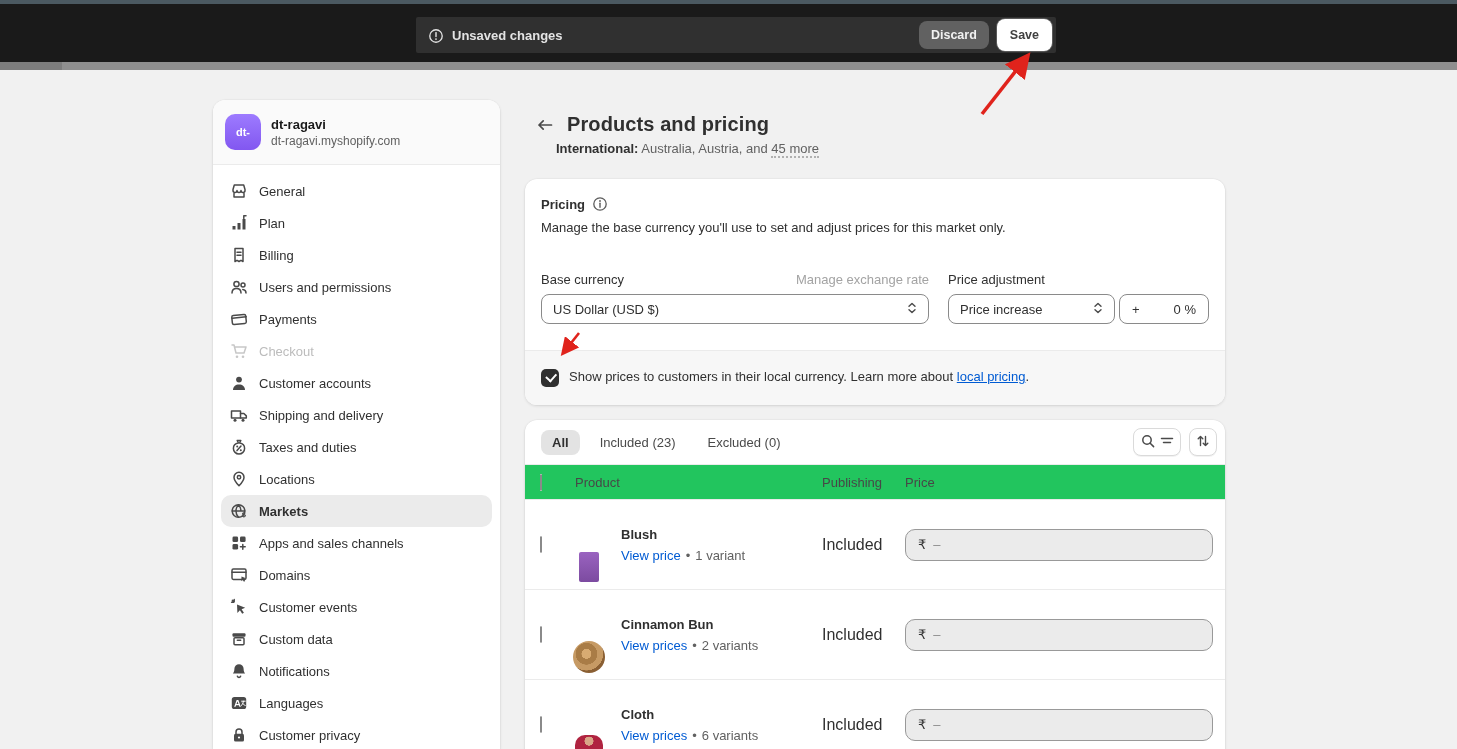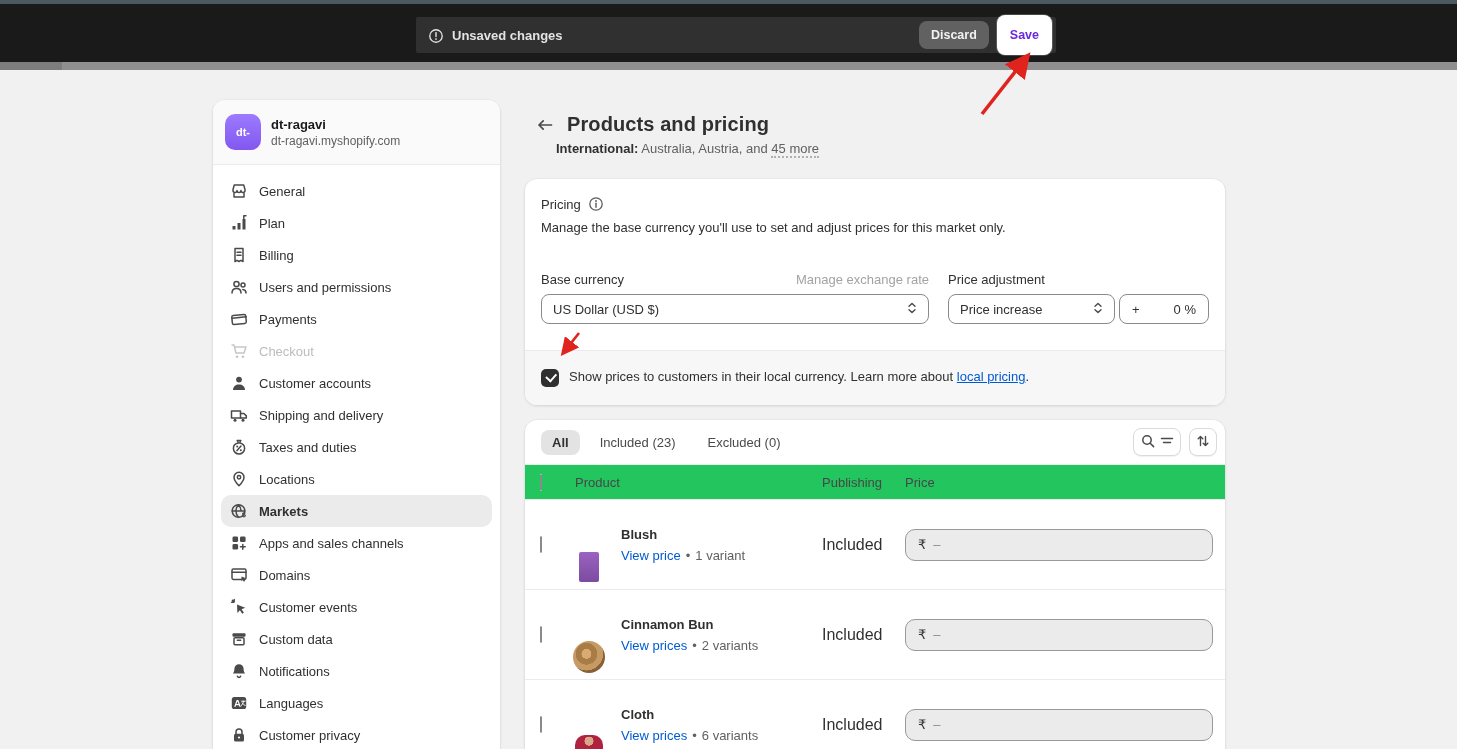--- a/index.html
+++ b/index.html
@@ -20,21 +20,21 @@
     display:flex; align-items:center; padding:0 4px 0 12px;
   }
   .save-bar .status-label { color:#e3e3e3; margin-left:8px; font-weight:600; font-size:13px; }
   .save-bar .spacer { flex:1; }
   .btn-discard {
     height:28px; padding:0 12px; background:#616161; color:#f1f1f1;
     border:none; border-radius:8px; font-weight:600; font-size:12.5px;
     font-family:inherit; cursor:pointer;
   }
   .btn-save {
-    height:40px; padding:0 13px; background:#ffffff; color:#6d28d9;
+    height:32px; padding:0 13px; background:#ffffff; color:#404040;
     border:none; border-radius:8px; font-weight:600; font-size:12.5px;
     font-family:inherit; cursor:pointer; margin-left:8px;
     box-shadow:0 0 0 1px rgba(255,255,255,.2);
   }
   .gray-strip { position:absolute; top:62px; left:0; right:0; height:8px; background:#8f8f8f; }
   .gray-strip::before { content:""; position:absolute; left:0; top:0; width:62px; height:8px; background:#7d7d7d; }
 
   
   .sidebar {
     position:absolute; left:213px; top:100px; width:287px; height:649px;
@@ -78,21 +78,21 @@
   .subtitle .mkt { font-weight:700; color:#303030; }
   .more-link { color:#616161; border-bottom:2px dotted #b0b0b0; cursor:pointer; }
 
   .card {
     background:#fff; border-radius:12px;
     box-shadow:0 1px 3px rgba(26,26,26,.12), 0 0 0 .5px rgba(0,0,0,.04);
   }
   .pricing-card { margin-top:23px; }
   .card-body { padding:16px 16px 26px; }
   .card-title-row { display:flex; align-items:center; gap:7px; height:18px; }
-  .card-title { font-size:13px; font-weight:400; color:#303030; }
+  .card-title { font-size:13px; font-weight:700; color:#303030; }
   .info-icon { width:16px; height:16px; display:flex; cursor:pointer; }
   .card-desc { margin-top:7px; font-size:13px; color:#303030; line-height:16px; }
   .controls { display:flex; margin-top:36px; }
   .ctrl-left { width:389px; }
   .ctrl-right { margin-left:19px; flex:1; }
   .lbl-row { display:flex; justify-content:space-between; align-items:baseline; height:16px; font-size:13px; }
   .ctl-label { color:#303030; font-weight:500; }
   .disabled-link { color:#a3a3a3; }
   .select {
     margin-top:6px; height:30px; border:1px solid #8a8a8a; border-radius:8px; background:#fff;

